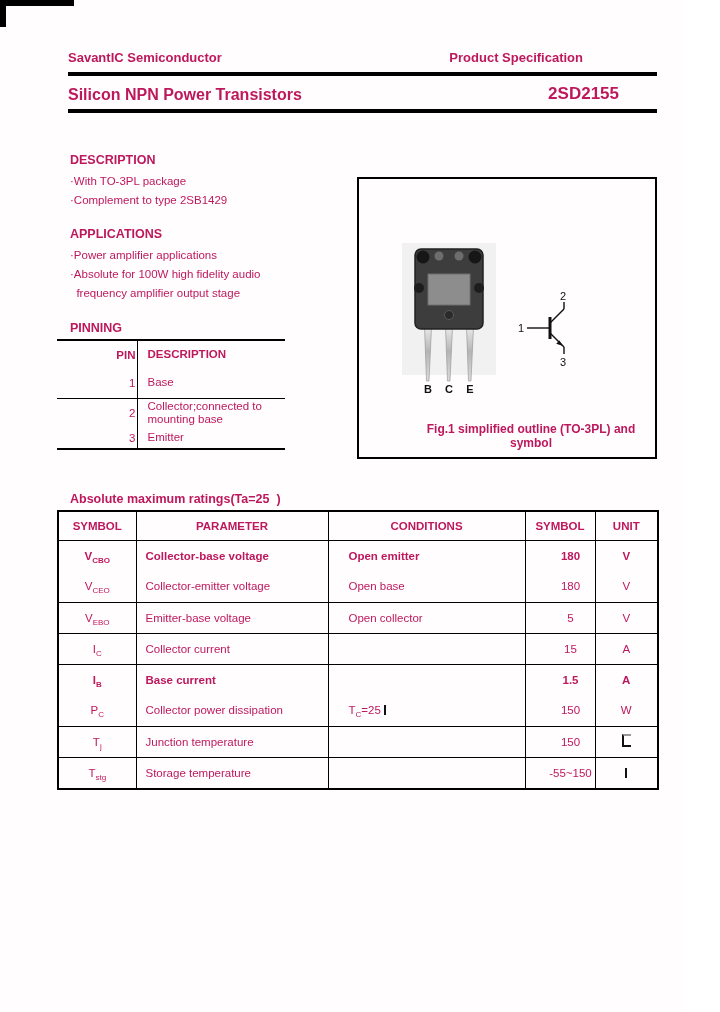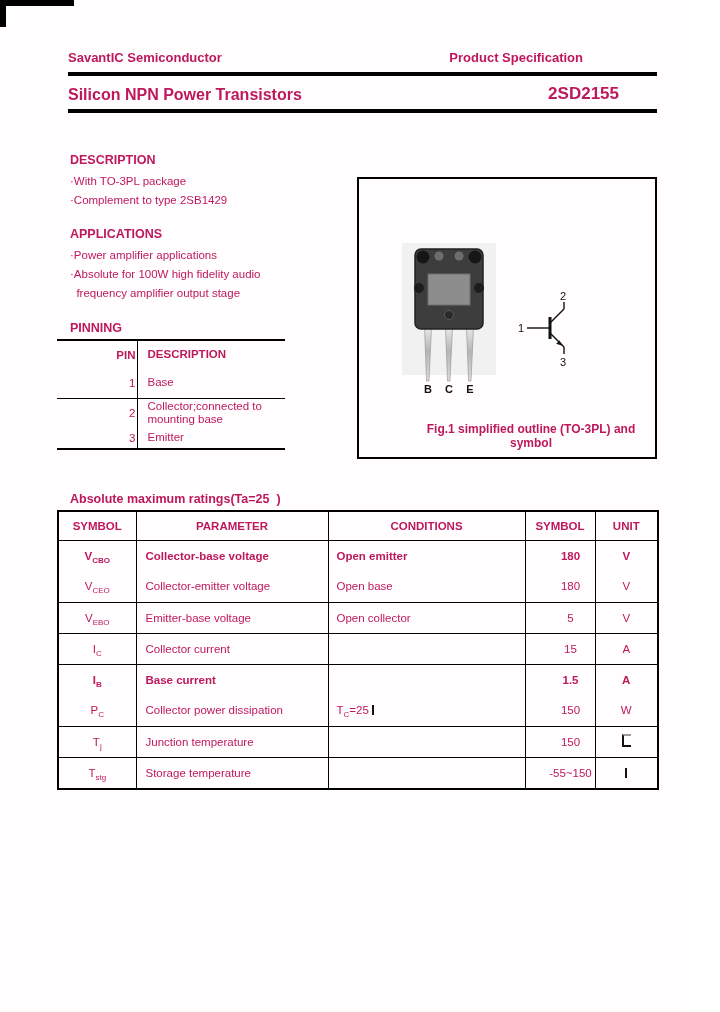--- a/index.html
+++ b/index.html
@@ -54,21 +54,21 @@
   .rat-table th,.rat-table td{border-right:1.3px solid #000;font-size:11.5px;margin-left:23px;}
   .rat-table th:last-child,.rat-table td:last-child{border-right:none;}
   .rat-table tr{border-bottom:1.3px solid #000;}
   .rat-table tr.nb{border-bottom:none;font-weight:bold;}
   .rat-table thead tr{height:29px;}
   .rat-table tbody tr{height:31px;}
   .rat-table tbody tr:last-child{height:32px;}
   .rat-table th{text-align:center;font-weight:bold;}
   .c-sym{text-align:center;}
   .c-par{padding-left:9px;}
-  .c-cond{padding-left:8px;white-space:pre;}
+  .c-cond{padding-left:20px;white-space:pre;}
   .c-val{text-align:center;padding-left:22px;}
   .c-unit{text-align:center;}
   sub{font-size:8px;line-height:0;}
 
   
   .broken-degc{display:inline-block;width:7px;height:9px;
                border-left:2px solid #111;border-bottom:2px solid #111;border-top:2px solid #999;}
   .broken-bar{display:inline-block;width:2px;height:10px;background:#111;vertical-align:-1px;}
 </style>
 </head>

